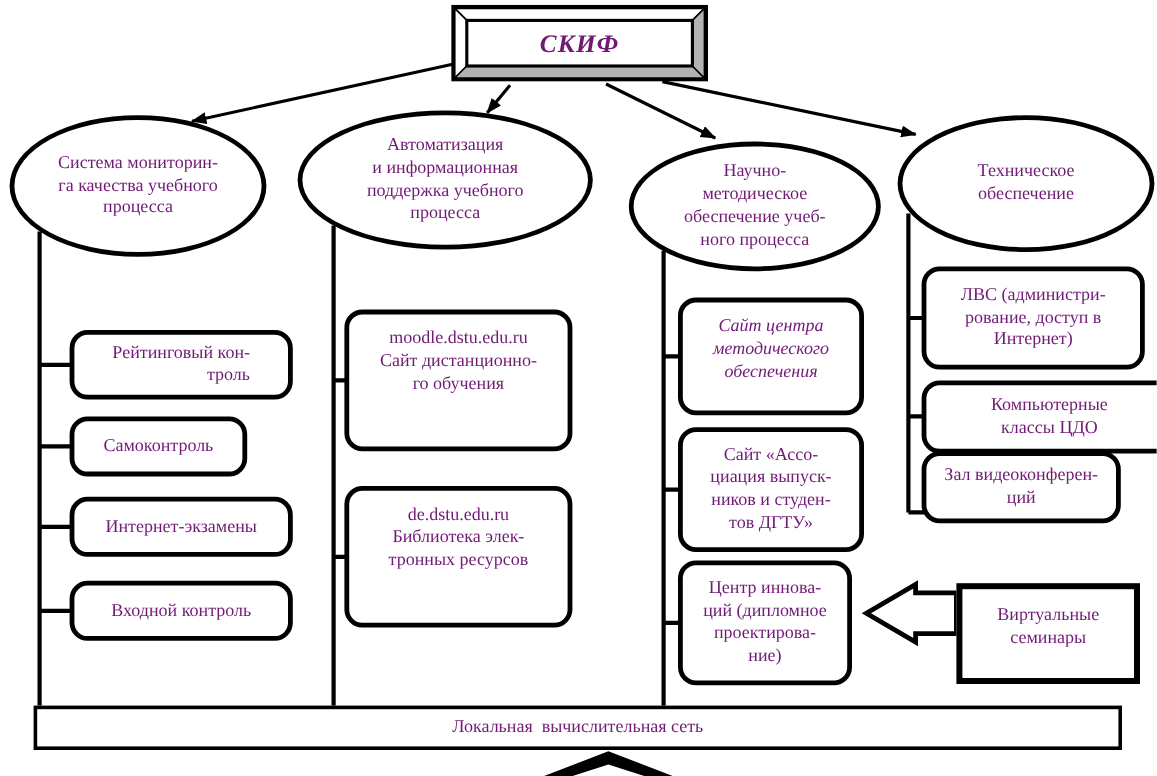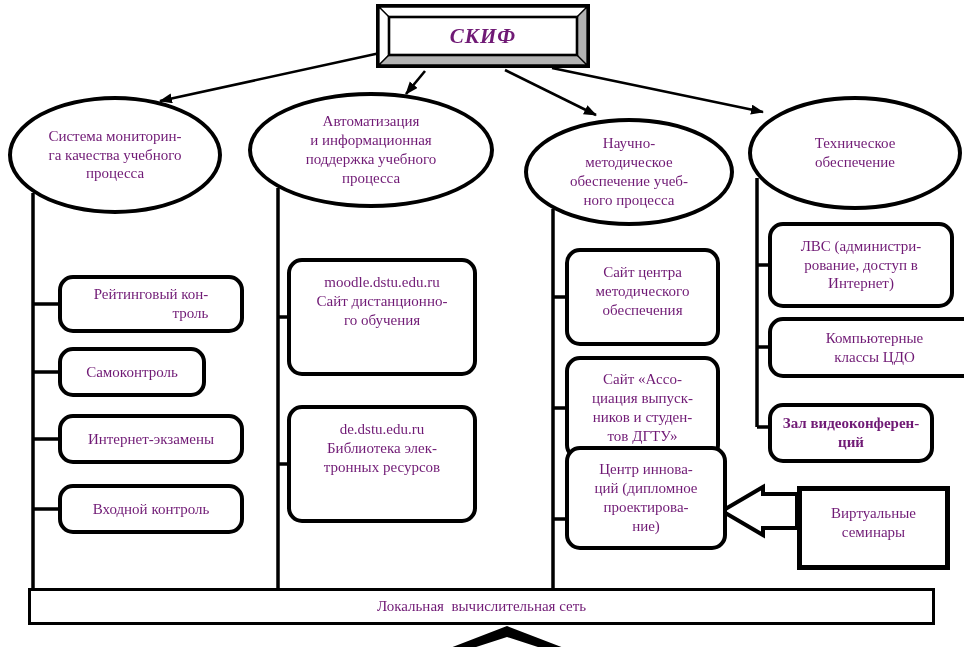--- a/index.html
+++ b/index.html
@@ -93,38 +93,38 @@
   <div class="node rbox" style="left:58px;top:414px;width:186px;height:50px;">Интернет-экзамены</div>
   <div class="node rbox" style="left:58px;top:484px;width:186px;height:50px;">Входной контроль</div>
 
   <div class="node rbox top-text" style="left:287px;top:258px;width:190px;height:118px;">moodle.dstu.edu.ru
 Сайт дистанционно-
 го обучения</div>
   <div class="node rbox top-text" style="left:287px;top:405px;width:190px;height:118px;">de.dstu.edu.ru
 Библиотека элек-
 тронных ресурсов</div>
 
-  <div class="node rbox top-text" style="left:565px;top:248px;width:155px;height:98px;">Сайт центра
+  <div class="node rbox top-text" style="left:565px;top:248px;width:155px;height:98px;font-style:italic;">Сайт центра
 методического
 обеспечения</div>
   <div class="node rbox" style="left:565px;top:356px;width:155px;height:104px;">Сайт «Ассо-
 циация выпуск-
 ников и студен-
 тов ДГТУ»</div>
-  <div class="node rbox" style="left:565px;top:446px;width:162px;height:104px;">Центр иннова-
+  <div class="node rbox" style="left:565px;top:467px;width:145px;height:104px;">Центр иннова-
 ций (дипломное
 проектирова-
 ние)</div>
 
   <div class="node rbox" style="left:768px;top:222px;width:186px;height:86px;">ЛВС (администри-
 рование, доступ в
 Интернет)</div>
   <div class="node rbox" style="left:768px;top:317px;width:213px;height:61px;">Компьютерные
 классы ЦДО</div>
-  <div class="node rbox" style="left:768px;top:403px;width:166px;height:60px;font-weight:bold;">Зал видеоконферен-
+  <div class="node rbox" style="left:768px;top:376px;width:166px;height:60px;">Зал видеоконферен-
 ций</div>
 
   <div class="node plainbox" style="left:797px;top:486px;width:153px;height:84px;">Виртуальные
 семинары</div>
 
   <div class="node barbox" style="left:28px;top:588px;width:907px;height:37px;">Локальная  вычислительная сеть</div>
 
 </div>
 
 </body></html>

